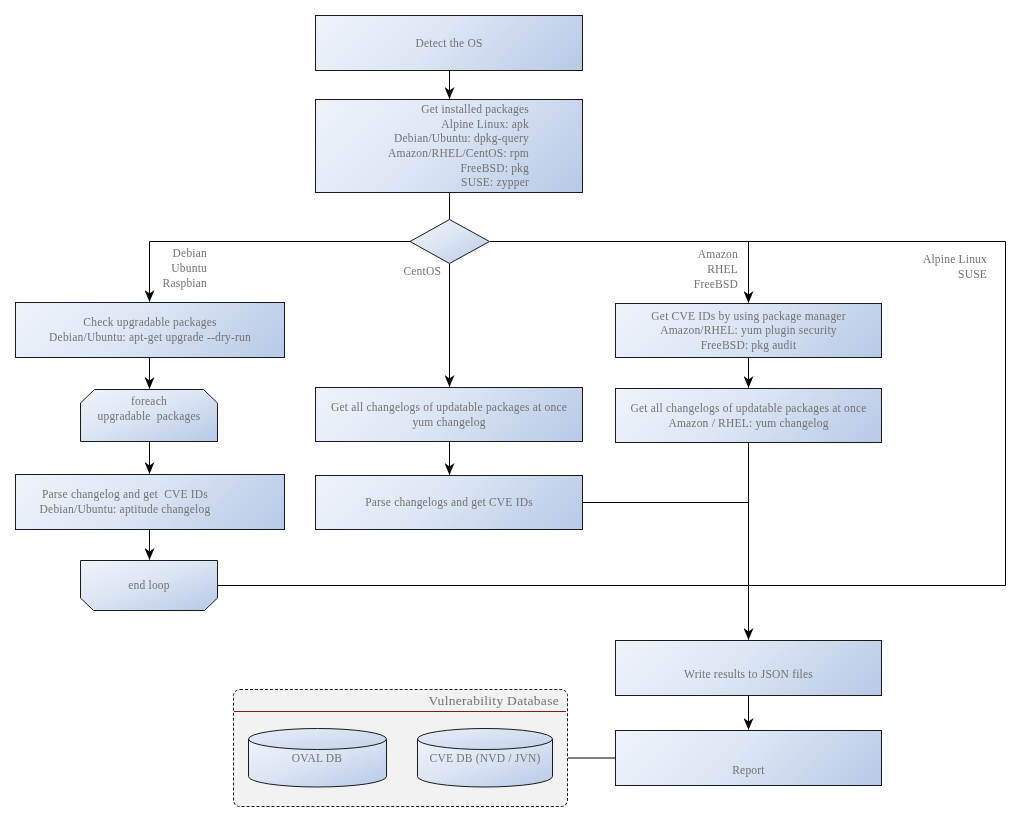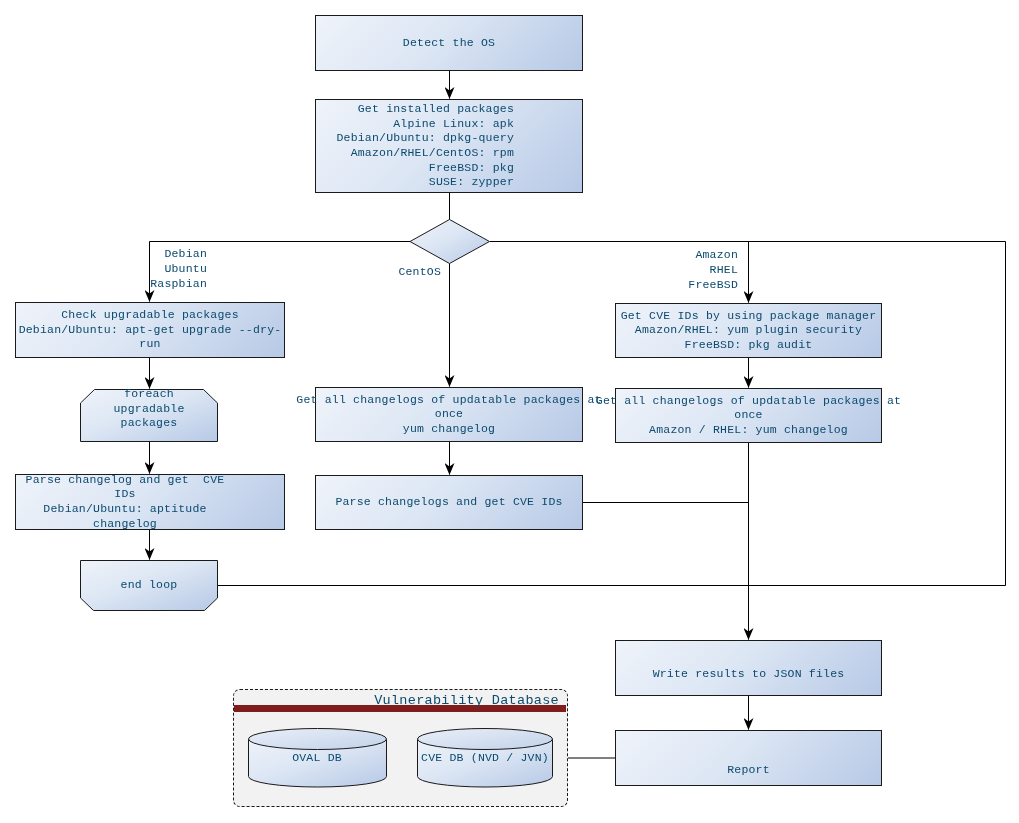--- a/index.html
+++ b/index.html
@@ -1,45 +1,45 @@
 <!DOCTYPE html>
 <html><head>
 <meta charset="utf-8">
 <style>
   html,body{margin:0;padding:0;background:#ffffff;}
   .canvas{
     position:relative;width:1019px;height:823px;background:#ffffff;
-    font-family:Liberation Mono, monospace;color:#0c4a6e;
+    font-family:Liberation Serif, serif;color:#737373;
     overflow:hidden;
   }
   .box{
     position:absolute;box-sizing:border-box;
     border:1px solid #1a1a1a;
     background:linear-gradient(135deg,#eff3fa 0%,#dce6f4 45%,#b7c9e6 100%);
     z-index:1;
   }
   .overlay{position:absolute;left:0;top:0;z-index:2;pointer-events:none;}
   .txt{
     position:absolute;z-index:3;display:flex;align-items:center;justify-content:center;
     text-align:center;white-space:pre-wrap;font-size:11.5px;line-height:14.6px;
     letter-spacing:0.2px;pointer-events:none;
   }
-  .txt.right{justify-content:flex-end;text-align:right;padding-right:69px;box-sizing:border-box;}
+  .txt.right{justify-content:flex-end;text-align:right;padding-right:54px;box-sizing:border-box;}
   .lbl{
     position:absolute;z-index:3;text-align:right;white-space:pre-wrap;
     font-size:11.5px;line-height:15px;letter-spacing:0.2px;pointer-events:none;
   }
   .group{
     position:absolute;box-sizing:border-box;z-index:0;
     left:233px;top:689px;width:335px;height:118px;
     background:#f2f2f2;border:1.4px dashed #1a1a1a;border-radius:7px;
   }
   .group-title{
     position:absolute;z-index:3;left:234px;top:690px;width:332px;height:22px;
-    box-sizing:border-box;padding-right:7px;border-bottom:7px solid #7f1d1d;
+    box-sizing:border-box;padding-right:7px;border-bottom:1px solid #7f1d1d;
     font-size:13.5px;line-height:22px;text-align:right;letter-spacing:0.3px;
   }
   .cyl-lbl{font-size:11.5px;}
 </style>
 </head>
 <body>
 
 <div class="canvas">
 
   <div class="group"></div>
@@ -127,18 +127,20 @@
   <div class="txt" style="left:615px;top:640px;width:267px;height:69px;">Write results to JSON files</div>
   <div class="txt" style="left:615px;top:730px;width:267px;height:56px;margin-top:12px;">Report</div>
 
   <div class="lbl" style="left:107px;top:246px;width:100px;">Debian
 Ubuntu
 Raspbian</div>
   <div class="lbl" style="left:341px;top:264px;width:100px;">CentOS</div>
   <div class="lbl" style="left:638px;top:247px;width:100px;">Amazon
 RHEL
 FreeBSD</div>
+  <div class="lbl" style="left:857px;top:252px;width:130px;">Alpine Linux
+SUSE</div>
 
   <div class="group-title">Vulnerability Database</div>
   <div class="txt cyl-lbl" style="left:417px;top:732px;width:136px;height:52px;">CVE DB (NVD / JVN)</div>
   <div class="txt cyl-lbl" style="left:248px;top:732px;width:138px;height:52px;">OVAL DB</div>
 
 </div>
 
 </body></html>

